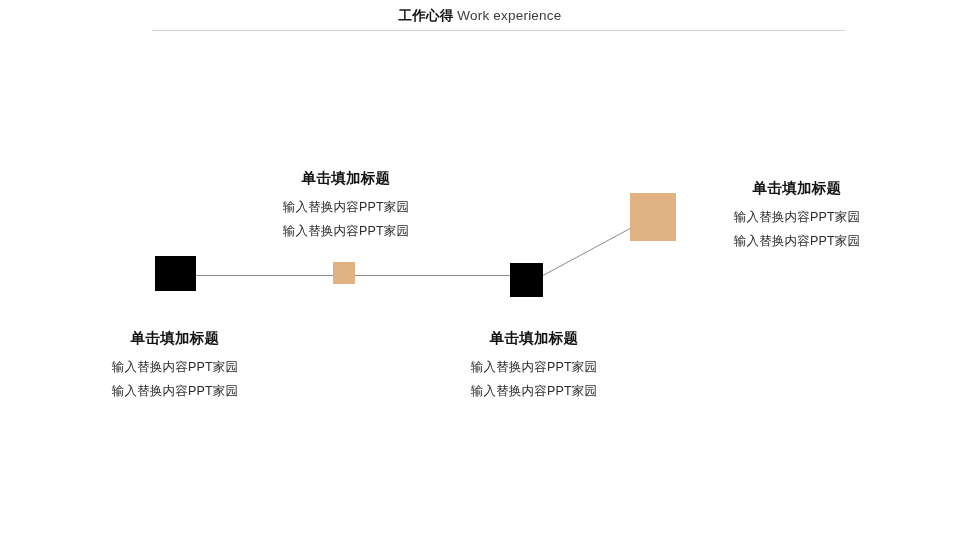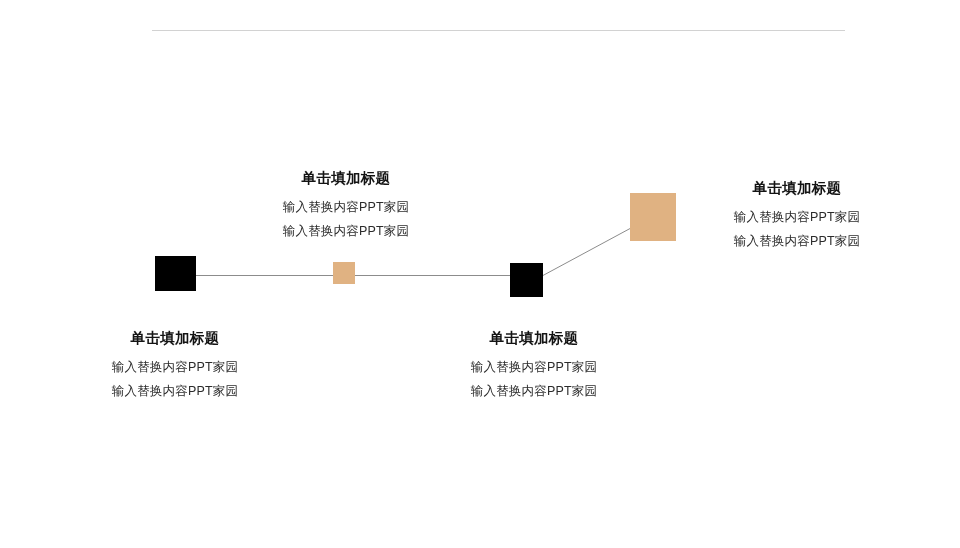--- a/index.html
+++ b/index.html
@@ -109,20 +109,25 @@
   #block-1 { left: 110px; top: 328px; width: 130px; }
   #block-2 { left: 275px; top: 168px; width: 142px; }
   #block-3 { left: 468px; top: 328px; width: 132px; }
   #block-4 { left: 727px; top: 178px; width: 140px; }
 </style>
 </head>
 <body>
 
 <div class="slide">
 
+  <div class="header">
+    <div class="header-title">
+      <span class="cn">工作心得</span><span class="en">&nbsp;</span><span class="en">Work experience</span>
+    </div>
+  </div>
   <div class="header-rule"></div>
 
   <svg class="connector-svg" viewBox="0 0 960 548" width="960" height="548" xmlns="http://www.w3.org/2000/svg">
     <line x1="196" y1="275.5" x2="511" y2="275.5" stroke="#8c8c8c" stroke-width="1"></line>
     <line x1="542" y1="276" x2="631" y2="228" stroke="#8c8c8c" stroke-width="1"></line>
   </svg>
 
   <div id="node-1" class="node node-black"></div>
   <div id="node-2" class="node node-tan"></div>
   <div id="node-3" class="node node-black"></div>

